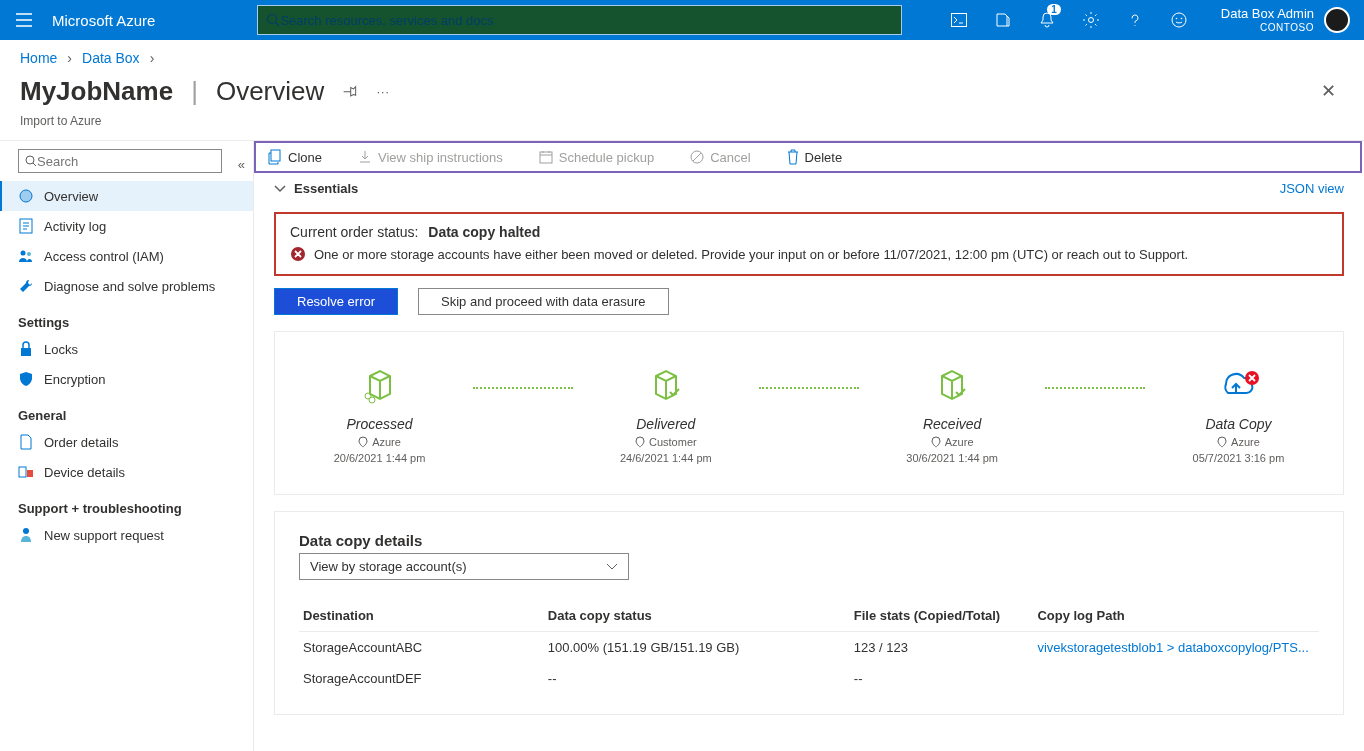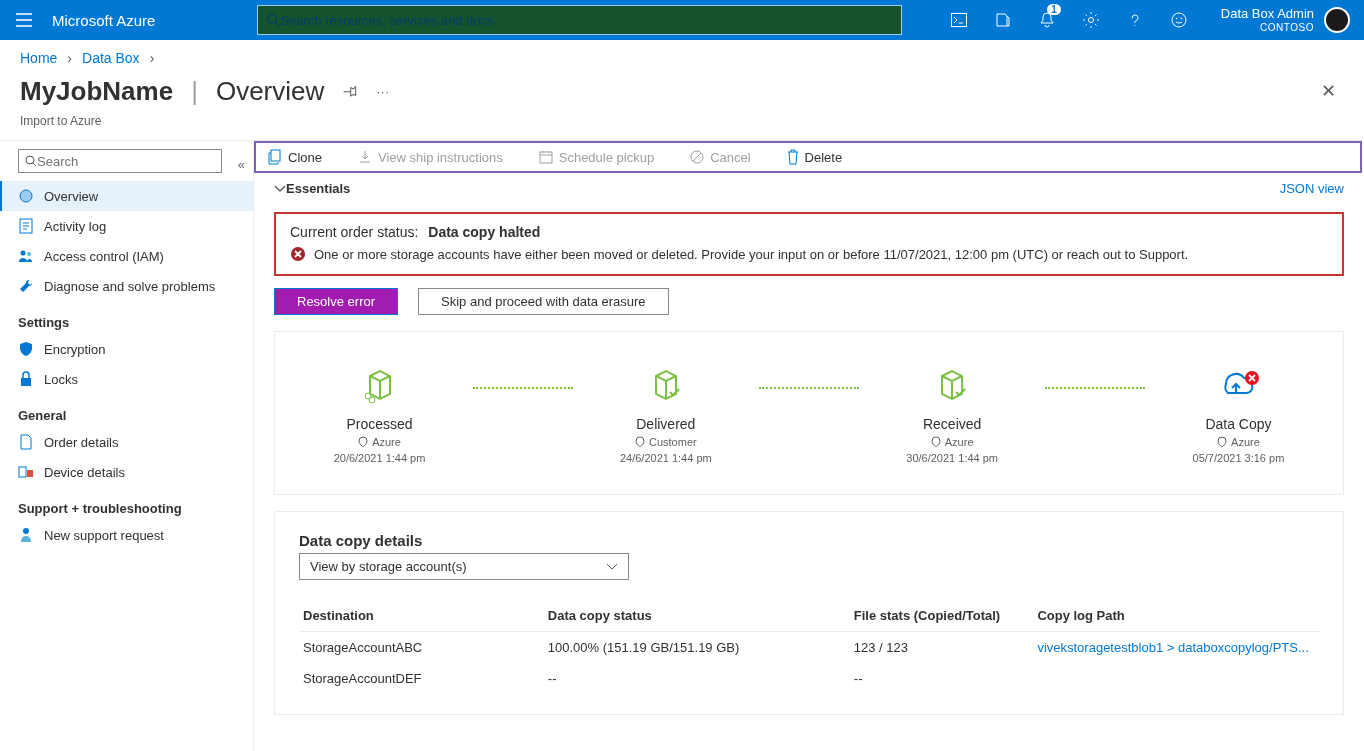--- a/index.html
+++ b/index.html
@@ -46,41 +46,41 @@
 .sb-item { padding: 7px 12px 7px 18px; display: flex; align-items: center; gap: 10px; cursor: pointer; font-size: 13px; }
 .sb-item.active { background: #e5f1fb; border-left: 2px solid #0078d4; padding-left: 16px; }
 .sb-icon { width: 16px; height: 16px; display: inline-flex; align-items: center; justify-content: center; }
 .sb-heading { padding: 14px 18px 4px; font-size: 13px; font-weight: 600; color: #323130; }
 
 
 .content { flex: 1; padding: 0; overflow-y: auto; }
 .toolbar { border: 2px solid #7a63b8; margin: 0 2px 0 0; padding: 6px 12px; display: flex; gap: 36px; align-items: center; }
 .tb-btn { display: flex; align-items: center; gap: 6px; color: #323130; cursor: pointer; font-size: 13px; }
 .tb-btn.disabled { color: #a19f9d; }
-.essentials { padding: 8px 20px; display: flex; align-items: center; }
+.essentials { padding: 8px 20px; display: flex; align-items: center; gap: 8px; }
 .ess-chevron { cursor: pointer; color: #605e5c; }
 .ess-label { font-weight: 600; }
 .json-link { margin-left: auto; color: #0078d4; cursor: pointer; font-size: 13px; }
 
 .status-box { border: 2px solid #c0392b; margin: 8px 20px 12px; padding: 10px 14px; }
 .status-line1 { font-size: 14px; margin-bottom: 6px; }
 .status-line1 .status-label { color: #323130; margin-right: 6px; }
 .status-line1 .status-val { font-weight: 600; }
 .status-body { display: flex; gap: 8px; font-size: 13px; color: #323130; line-height: 1.4; }
 .err-icon { flex: 0 0 16px; }
 
 .action-row { padding: 0 20px 16px; display: flex; gap: 20px; }
-.btn-primary { background: #a21caf; color: #fff; border: 1px solid #0078d4; padding: 5px 22px; font-size: 13px; cursor: pointer; }
+.btn-primary { background: #1d4ed8; color: #fff; border: 1px solid #0078d4; padding: 5px 22px; font-size: 13px; cursor: pointer; }
 .btn-secondary { background: #fff; color: #323130; border: 1px solid #8a8886; padding: 5px 22px; font-size: 13px; cursor: pointer; }
 
 .timeline-card { border: 1px solid #edebe9; margin: 0 20px 16px; padding: 30px 40px; display: flex; align-items: center; justify-content: space-around; }
 .tl-step { display: flex; flex-direction: column; align-items: center; gap: 4px; }
 .tl-icon { width: 48px; height: 48px; display: flex; align-items: center; justify-content: center; }
 .tl-conn { flex: 1; height: 0; border-top: 2px dotted #7bc043; margin: 0 10px 50px; max-width: 100px; }
-.tl-label { font-size: 14px; color: #323130; margin-top: 2px;}
+.tl-label { font-size: 14px; color: #323130; margin-top: 2px; font-style: italic;}
 .tl-loc { font-size: 11px; color: #605e5c; display: flex; align-items: center; gap: 4px; }
 .tl-date { font-size: 11px; color: #605e5c; }
 
 .details-card { border: 1px solid #edebe9; margin: 0 20px 16px; padding: 20px 24px; }
 .details-title { font-weight: 600; font-size: 15px; margin-bottom: 4px; }
 .view-select { border: 1px solid #8a8886; padding: 5px 10px; width: 330px; display: flex; justify-content: space-between; align-items: center; cursor: pointer; margin-bottom: 20px; }
 .dtable { width: 100%; border-collapse: collapse; }
 .dtable th { text-align: left; font-weight: 600; padding: 8px 4px; border-bottom: 1px solid #edebe9; font-size: 13px; }
 .dtable td { padding: 8px 4px; font-size: 13px; }
 .dtable a { color: #0078d4; text-decoration: none; cursor: pointer; }
@@ -220,34 +220,34 @@
           <svg width="16" height="16" viewBox="0 0 16 16">
             <path d="M11 2a3 3 0 0 0-3 3l-6 6 3 3 6-6a3 3 0 0 0 3-3l-2 2-2-2z" fill="#0078d4"></path>
           </svg>
         </span>
       <span>Diagnose and solve problems</span>
     </div>
 
     <div class="sb-heading">Settings</div>
     <div class="sb-item">
       <span class="sb-icon">
-          <svg width="14" height="16" viewBox="0 0 14 16">
-            <path d="M7 1l6 2v4c0 4-3 7-6 8-3-1-6-4-6-8V3z" fill="#0078d4"></path>
-          </svg>
-        </span>
-      <span>Encryption</span>
-    </div>
-    <div class="sb-item">
-      <span class="sb-icon">
           <svg width="12" height="16" viewBox="0 0 12 16">
             <rect x="1" y="7" width="10" height="8" fill="#0078d4"></rect>
             <path d="M3 7V4a3 3 0 0 1 6 0v3" stroke="#0078d4" fill="none" stroke-width="1.5"></path>
           </svg>
         </span>
       <span>Locks</span>
+    </div>
+    <div class="sb-item">
+      <span class="sb-icon">
+          <svg width="14" height="16" viewBox="0 0 14 16">
+            <path d="M7 1l6 2v4c0 4-3 7-6 8-3-1-6-4-6-8V3z" fill="#0078d4"></path>
+          </svg>
+        </span>
+      <span>Encryption</span>
     </div>
 
     <div class="sb-heading">General</div>
     <div class="sb-item">
       <span class="sb-icon">
           <svg width="12" height="16" viewBox="0 0 12 16">
             <path d="M1 1h7l3 3v11H1z" stroke="#0078d4" fill="none"></path>
           </svg>
         </span>
       <span>Order details</span>

